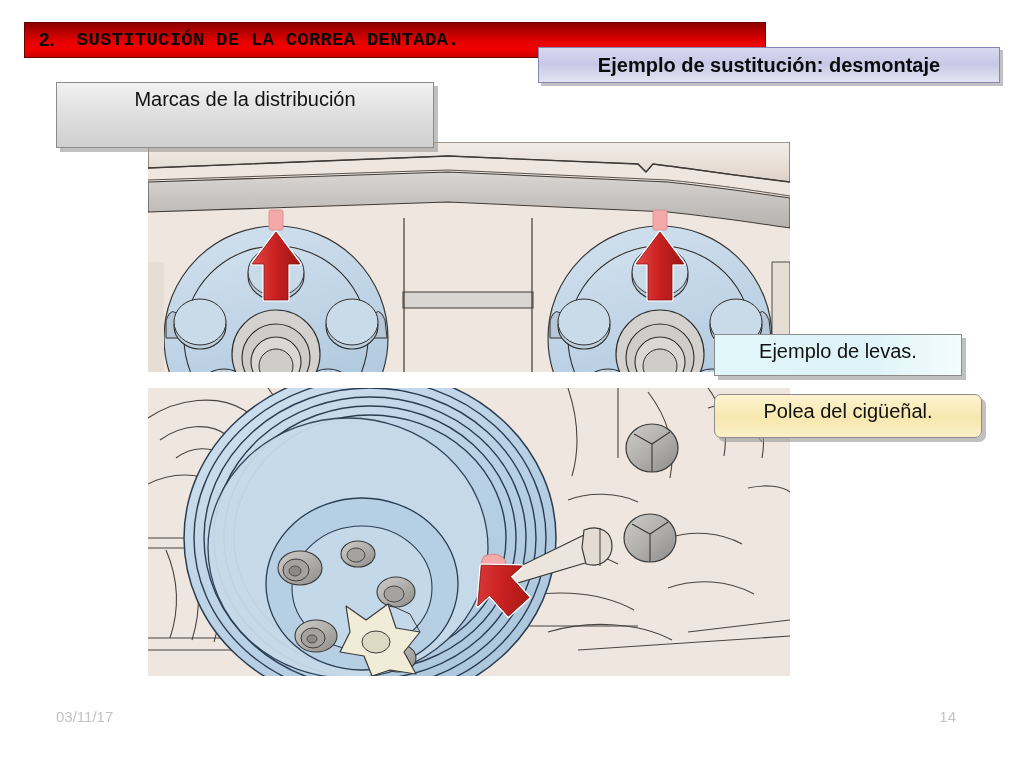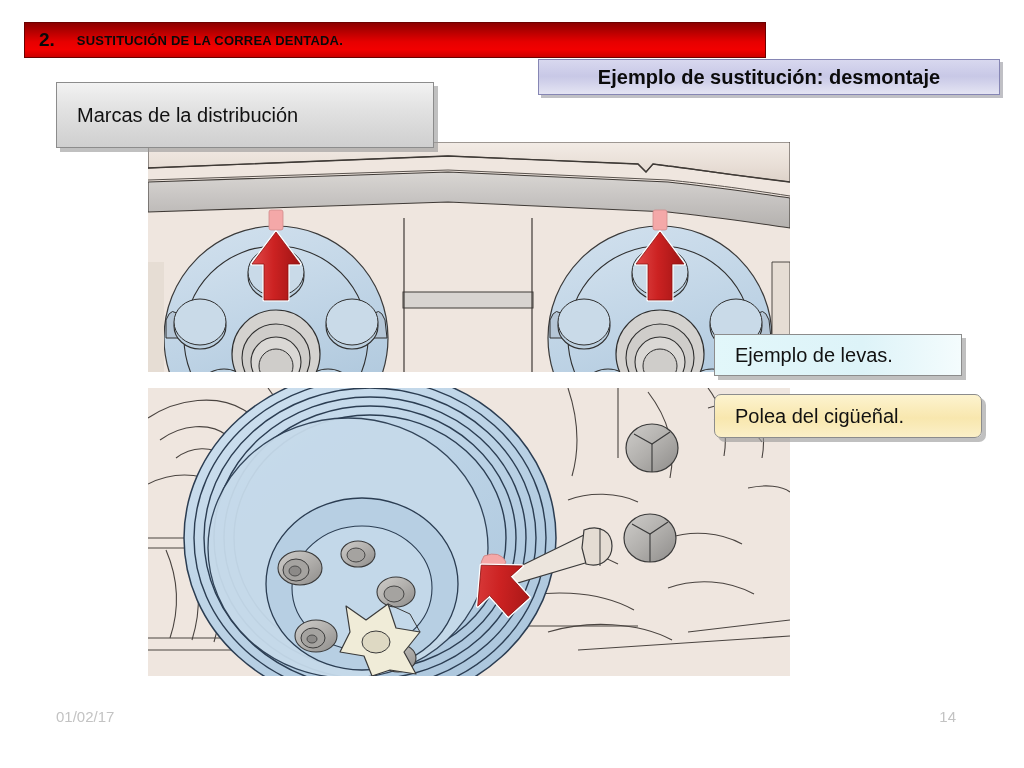--- a/index.html
+++ b/index.html
@@ -27,51 +27,51 @@
     align-items: center;
     padding-left: 14px;
     z-index: 6;
   }
   .title-num {
     font-size: 19px; font-weight: bold; color: #0a0a0a;
     letter-spacing: 0px;
     margin-right: 22px;
   }
   .title-text {
-    font-size: 13px; font-weight: bold; color: #0a0a0a;
+    font-size: 19px; font-weight: bold; color: #0a0a0a;
     letter-spacing: 0.2px;
     white-space: nowrap;
+    font-family: Liberation Mono, monospace;
   }
 
   
   .subtitle-box {
     position: absolute;
     left: 538px; top: 47px;
     width: 462px; height: 36px;
     background: linear-gradient(to bottom, #d8d8ef 0%, #c8c8e6 48%, #e4e4f3 100%);
     border: 1px solid #8686b4;
     box-shadow: 3px 3px 0 rgba(140,140,150,0.55);
     display: flex;
     align-items: center;
     justify-content: center;
     z-index: 8;
-    margin-top: 12px;
   }
   .subtitle-text {
     font-size: 20px; font-weight: bold; color: #0b0b0b;
     white-space: nowrap;
   }
 
   
   .callout {
     position: absolute;
     border: 1px solid #8c8c8c;
     box-shadow: 4px 4px 0 rgba(150,150,150,0.6);
     display: flex;
-    flex-direction: column;
+    flex-direction: row;
     justify-content: center;
     padding: 4px 20px;
     z-index: 9;
   }
   .callout span {
     font-size: 20px; color: #111111; line-height: 1.22;
     white-space: nowrap;
   }
   .callout-marcas {
     left: 56px; top: 82px;
@@ -374,16 +374,16 @@
   </div>
 
   <div class="callout callout-arboles">
     <span>Ejemplo de levas.</span>
   </div>
 
   <div class="callout callout-polea">
     <span>Polea del cigüeñal.</span>
   </div>
 
-  <div class="footer-item" id="footer-date">01/02/17</div>
+  <div class="footer-item" id="footer-date">03/11/17</div>
   <div class="footer-item" id="footer-page">14</div>
 
 </div>
 
 </body></html>

